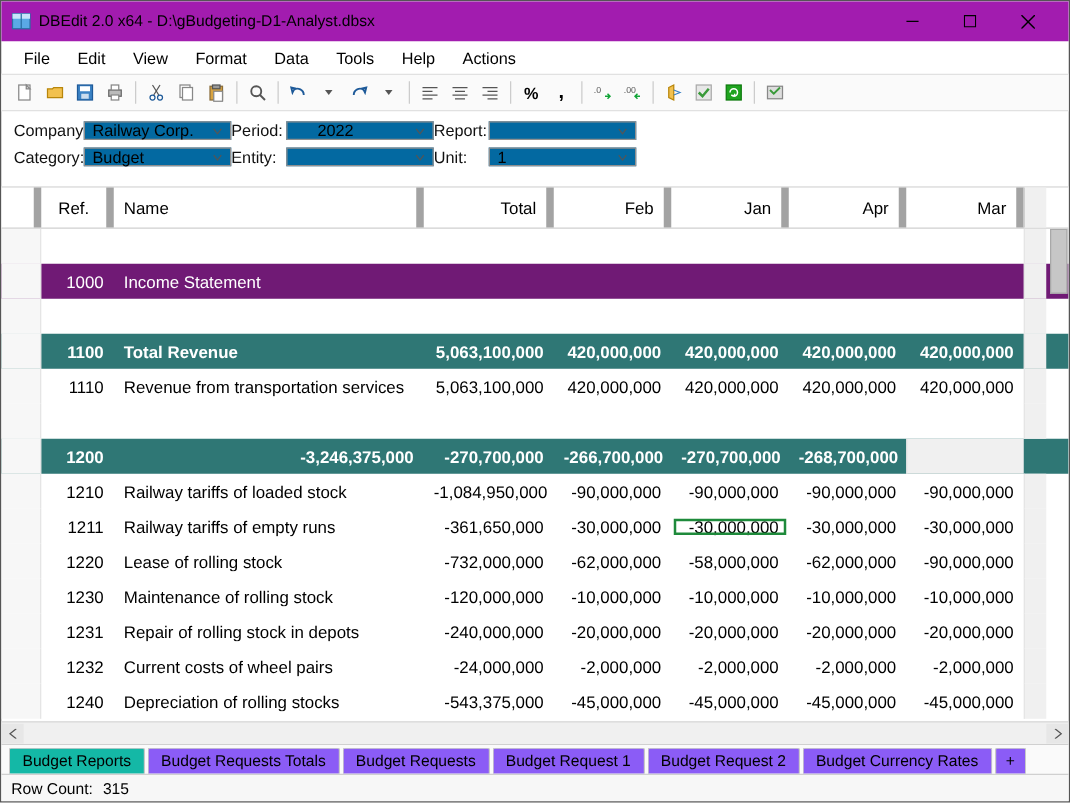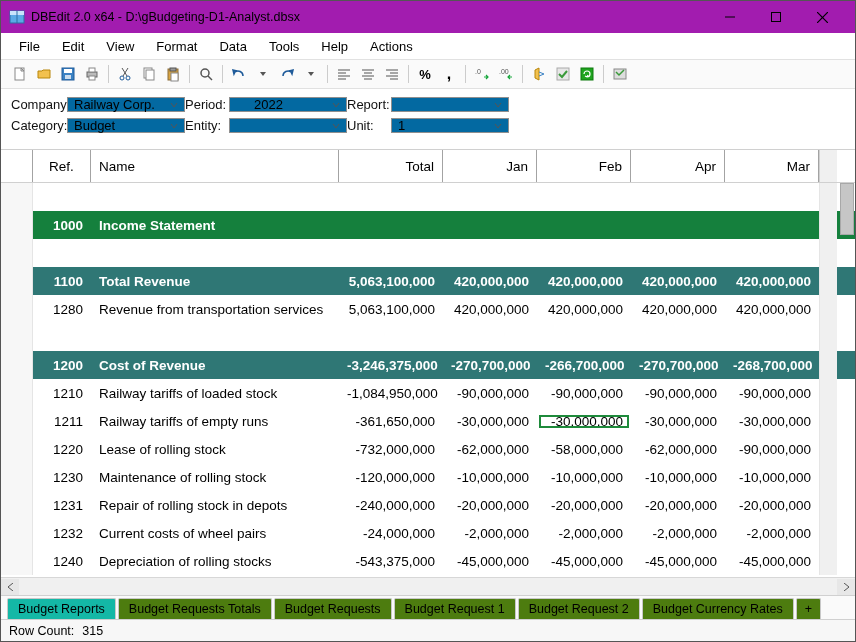--- a/index.html
+++ b/index.html
@@ -21,46 +21,46 @@
 .filt-combo { display: flex; align-items: center; justify-content: space-between; height: 15px; border: 1px solid #8f8f8f; background: #0369a1; padding: 0 6px; }
 .filt-combo .arr { margin-left: 6px; }
 .filt-combo.company { width: 118px; }
 .filt-combo.period { width: 118px; padding-left: 24px; }
 .filt-combo.report { width: 118px; }
 .filt-combo.category { width: 118px; }
 .filt-combo.entity { width: 118px; }
 .filt-combo.unit { width: 118px; }
 .grid-wrap { flex: 1; display: flex; flex-direction: column; overflow: hidden; position: relative; }
 .grid-header { display: grid; grid-template-columns: 32px 58px 248px 104px 94px 94px 94px 94px 18px; align-items: center; border-top: 1px solid #d0d0d0; border-bottom: 1px solid #d0d0d0; background: #fff; height: 34px; }
-.gh-cell { padding: 0 8px; font-size: 13.5px; color: #000; border-right: 1px solid #a3a3a3; height: 100%; display: flex; align-items: center; }
+.gh-cell { padding: 0 8px; font-size: 13.5px; color: #000; border-right: 6px solid #a3a3a3; height: 100%; display: flex; align-items: center; }
 .gh-cell.right { justify-content: flex-end; }
 .gh-cell.center { justify-content: center; }
 .gh-scrollhead { background: #f0f0f0; height: 100%; border-left: 1px solid #d0d0d0; }
 .grid-body { flex: 1; overflow: hidden; position: relative; }
 .row { display: grid; grid-template-columns: 32px 58px 248px 104px 94px 94px 94px 94px 18px; height: 28px; align-items: center; }
 .cell { padding: 0 8px; font-size: 13.5px; white-space: nowrap; overflow: hidden; }
 .cell.ref { text-align: right; }
 .cell.num { text-align: right; }
 .row.blank .cell { height: 100%; }
 .row .gutter { background: #f7f7f7; border-right: 1px solid #e5e5e5; height: 100%; }
 .row .scroll-gutter { background: #f0f0f0; height: 100%; border-left: 1px solid #e5e5e5; }
-.row.section-dark { background: #15803d; color: #fff; font-weight: 700; }
+.row.section-dark { background: #701a75; color: #fff; font-weight: 400; }
 .row.section-dark .gutter { background: #f7f7f7; color: #000; font-weight: 400;}
 .row.section-dark .scroll-gutter { background: #f0f0f0; }
 .row.section-teal { background: #2f7775; color: #fff; font-weight: 600; }
 .row.section-teal .gutter { background: #f7f7f7; color: #000; font-weight: 400;}
 .row.section-teal .scroll-gutter { background: #f0f0f0; }
 .cell.selected-cell { position: relative; }
 .cell.selected-cell::after { content: ""; position: absolute; inset: 1px 2px 1px 2px; border: 2px solid #1e8a3b; pointer-events: none; }
 .scroll-thumb { position: absolute; right: 1px; top: 0; width: 14px; height: 52px; background: #c6c6c6; border: 1px solid #a8a8a8; }
 .hscroll { height: 18px; display: flex; align-items: center; background: #f0f0f0; border-top: 1px solid #d7d7d7; }
 .hscroll .arrow { width: 18px; height: 16px; display: flex; align-items: center; justify-content: center; background: #e7e7e7; }
 .hscroll .track { flex: 1; height: 100%; }
 .tabstrip { display: flex; gap: 2px; padding: 2px 6px 0 6px; height: 24px; border-top: 1px solid #d0d0d0; background: #fafafa; align-items: flex-end; }
-.tab { padding: 3px 10px; border: 1px solid #c8c8c8; border-bottom: none; border-radius: 2px 2px 0 0; font-size: 12.5px; background: #4d7c0f; }
+.tab { padding: 3px 10px; border: 1px solid #c8c8c8; border-bottom: none; border-radius: 2px 2px 0 0; font-size: 12.5px; background: #8b5cf6; }
 .tab.active { background: #14b8a6; }
 .tab.plus { padding: 3px 8px; }
 .statusbar { height: 22px; border-top: 1px solid #d0d0d0; display: flex; align-items: center; padding: 0 8px; font-size: 12.5px; gap: 8px; background: #f7f7f7; }
 .arr-down { display:inline-block; }
 .arr-down svg { display:block; }
 </style>
 </head>
 <body>
 
 <div class="titlebar">
@@ -308,22 +308,22 @@
       </div>
   </div>
 </div>
 
 <div class="grid-wrap">
   <div class="grid-header">
     <div class="gh-cell"></div>
     <div class="gh-cell center">Ref.</div>
     <div class="gh-cell">Name</div>
     <div class="gh-cell right">Total</div>
+    <div class="gh-cell right">Feb</div>
     <div class="gh-cell right">Jan</div>
-    <div class="gh-cell right">Feb</div>
     <div class="gh-cell right">Apr</div>
     <div class="gh-cell right">Mar</div>
     <div class="gh-scrollhead"></div>
   </div>
   <div class="grid-body" id="grid-body">
     <div class="scroll-thumb"></div>
   <div class="row blank">
         <div class="cell gutter"></div>
         <div class="cell ref"></div>
         <div class="cell"></div>
@@ -362,21 +362,21 @@
         <div class="cell">Total Revenue</div>
         <div class="cell num">5,063,100,000</div>
         <div class="cell num">420,000,000</div>
         <div class="cell num">420,000,000</div>
         <div class="cell num">420,000,000</div>
         <div class="cell num">420,000,000</div>
         <div class="cell scroll-gutter"></div>
       </div>
       <div class="row">
         <div class="cell gutter"></div>
-        <div class="cell ref">1280</div>
+        <div class="cell ref">1110</div>
         <div class="cell">Revenue from transportation services</div>
         <div class="cell num">5,063,100,000</div>
         <div class="cell num">420,000,000</div>
         <div class="cell num">420,000,000</div>
         <div class="cell num">420,000,000</div>
         <div class="cell num">420,000,000</div>
         <div class="cell scroll-gutter"></div>
       </div>
       <div class="row blank">
         <div class="cell gutter"></div>
@@ -385,21 +385,20 @@
         <div class="cell num"></div>
         <div class="cell num"></div>
         <div class="cell num"></div>
         <div class="cell num"></div>
         <div class="cell num"></div>
         <div class="cell scroll-gutter"></div>
       </div>
       <div class="row section-teal">
         <div class="cell gutter"></div>
         <div class="cell ref">1200</div>
-        <div class="cell">Cost of Revenue</div>
         <div class="cell num">-3,246,375,000</div>
         <div class="cell num">-270,700,000</div>
         <div class="cell num">-266,700,000</div>
         <div class="cell num">-270,700,000</div>
         <div class="cell num">-268,700,000</div>
         <div class="cell scroll-gutter"></div>
       </div>
       <div class="row">
         <div class="cell gutter"></div>
         <div class="cell ref">1210</div>

